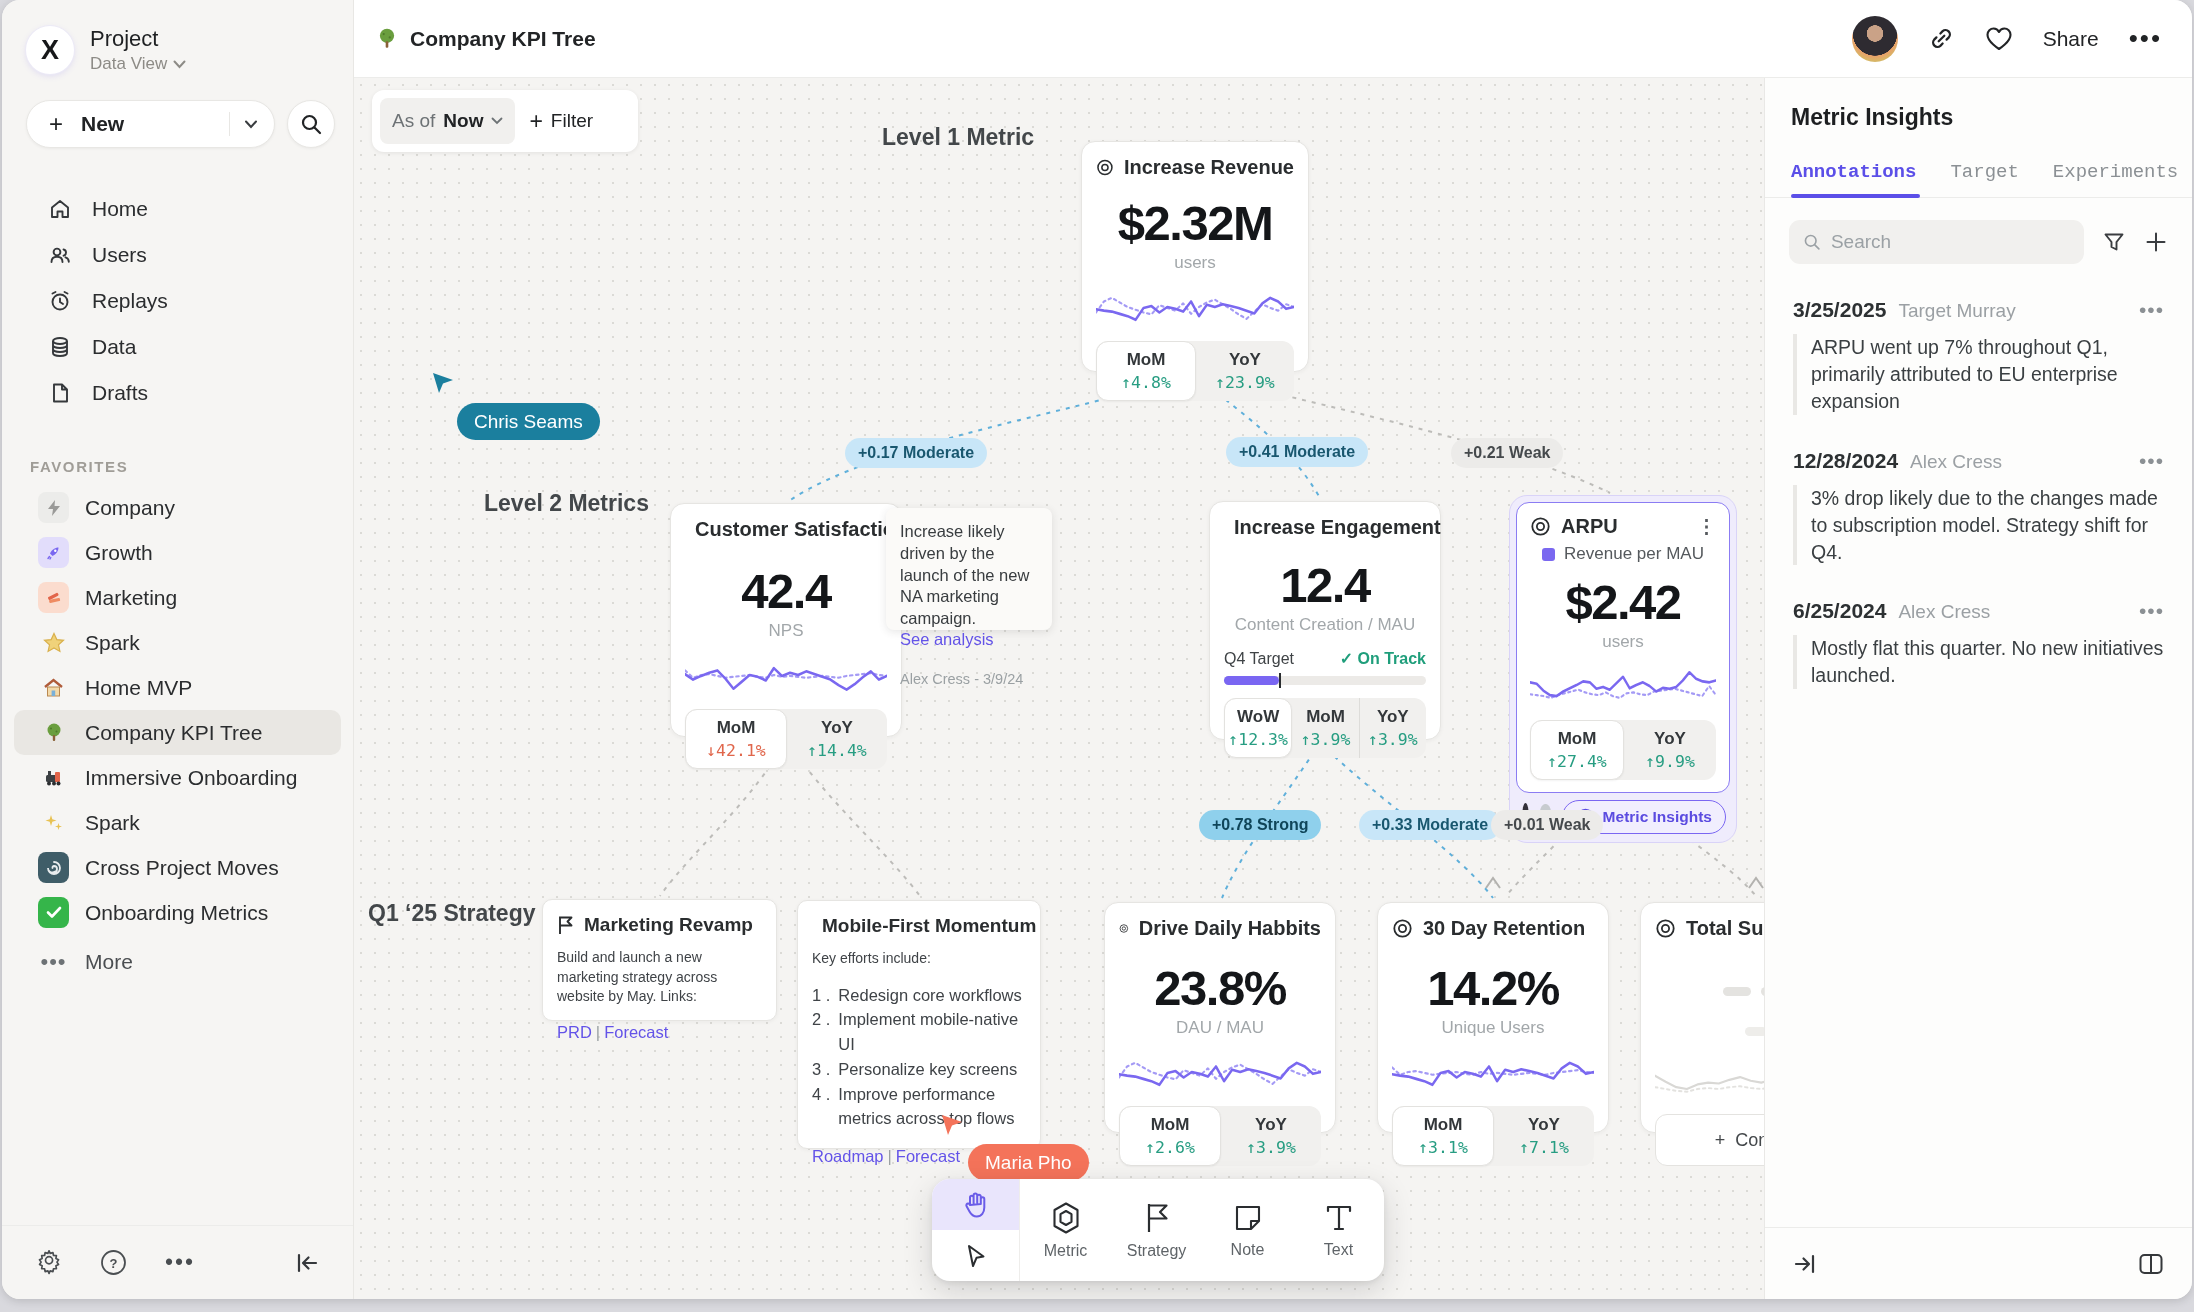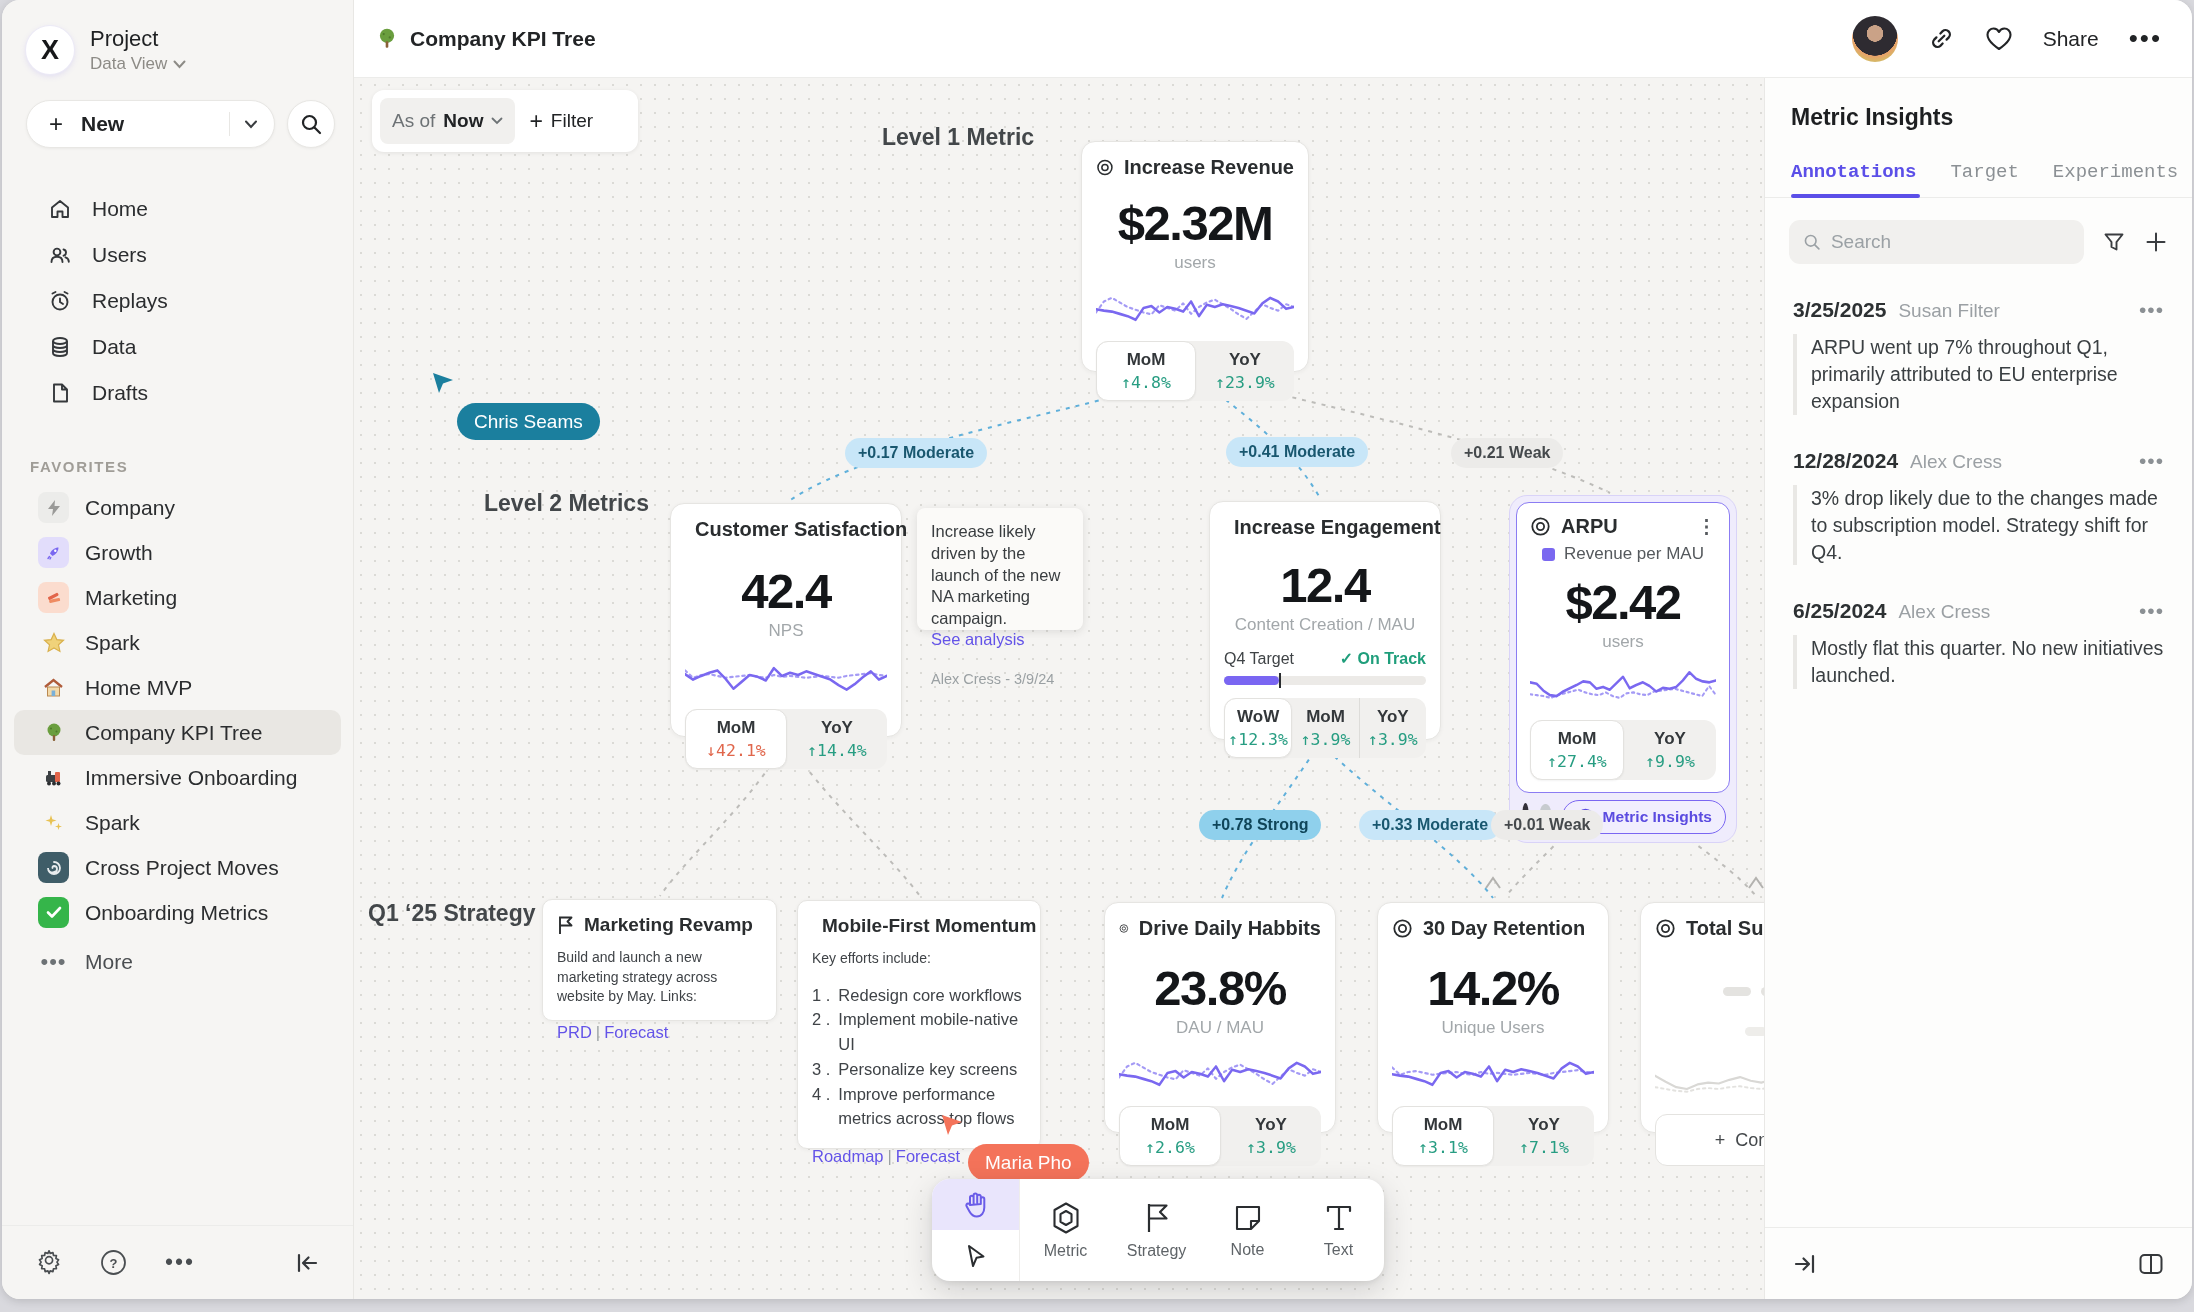--- a/index.html
+++ b/index.html
@@ -497,21 +497,21 @@
           <span class="s-label">MoM</span>
           <span class="s-value down">↓42.1%</span>
         </div>
         <div class="stat">
           <span class="s-label">YoY</span>
           <span class="s-value up">↑14.4%</span>
         </div>
       </div>
     </div>
 
-    <div class="abs note-card" style="left:563px; top:430px; width:166px; height:122px;">
+    <div class="abs note-card" style="left:532px; top:430px; width:166px; height:122px;">
       <div class="note-text">Increase likely driven by the launch of the new NA marketing campaign.</div>
       <div class="note-link">See analysis</div>
       <div class="note-byline">Alex Cress - 3/9/24</div>
     </div>
 
     <div class="abs card" style="left:855px; top:423px; width:232px; height:239px;">
       <div class="card-head">
         <svg width="21" height="21" viewBox="0 0 21 21">
             <circle cx="10.5" cy="10.5" r="8.2" fill="none" stroke="#2a2d2f" stroke-width="1.8"></circle>
             <circle cx="10.5" cy="10.5" r="3.6" fill="none" stroke="#2a2d2f" stroke-width="1.8"></circle>
@@ -778,21 +778,21 @@
           <path d="M3.5 4.5 H20.5 L14.5 12 V19.5 L9.5 17 V12 Z" fill="none" stroke="#3a3d40" stroke-width="1.9" stroke-linejoin="round"></path>
         </svg>
       <svg width="24" height="24" viewBox="0 0 24 24">
           <path d="M12 3.5 V20.5 M3.5 12 H20.5" stroke="#3a3d40" stroke-width="2" stroke-linecap="round"></path>
         </svg>
     </div>
 
     <div class="annotation">
       <div class="ann-head">
         <span class="ann-date">3/25/2025</span>
-        <span class="ann-author">Susan Filter</span>
+        <span class="ann-author">Target Murray</span>
         <span class="ann-kebab">•••</span>
       </div>
       <div class="ann-body">ARPU went up 7% throughout Q1, primarily attributed to EU enterprise expansion</div>
     </div>
     <div class="annotation">
       <div class="ann-head">
         <span class="ann-date">12/28/2024</span>
         <span class="ann-author">Alex Cress</span>
         <span class="ann-kebab">•••</span>
       </div>

